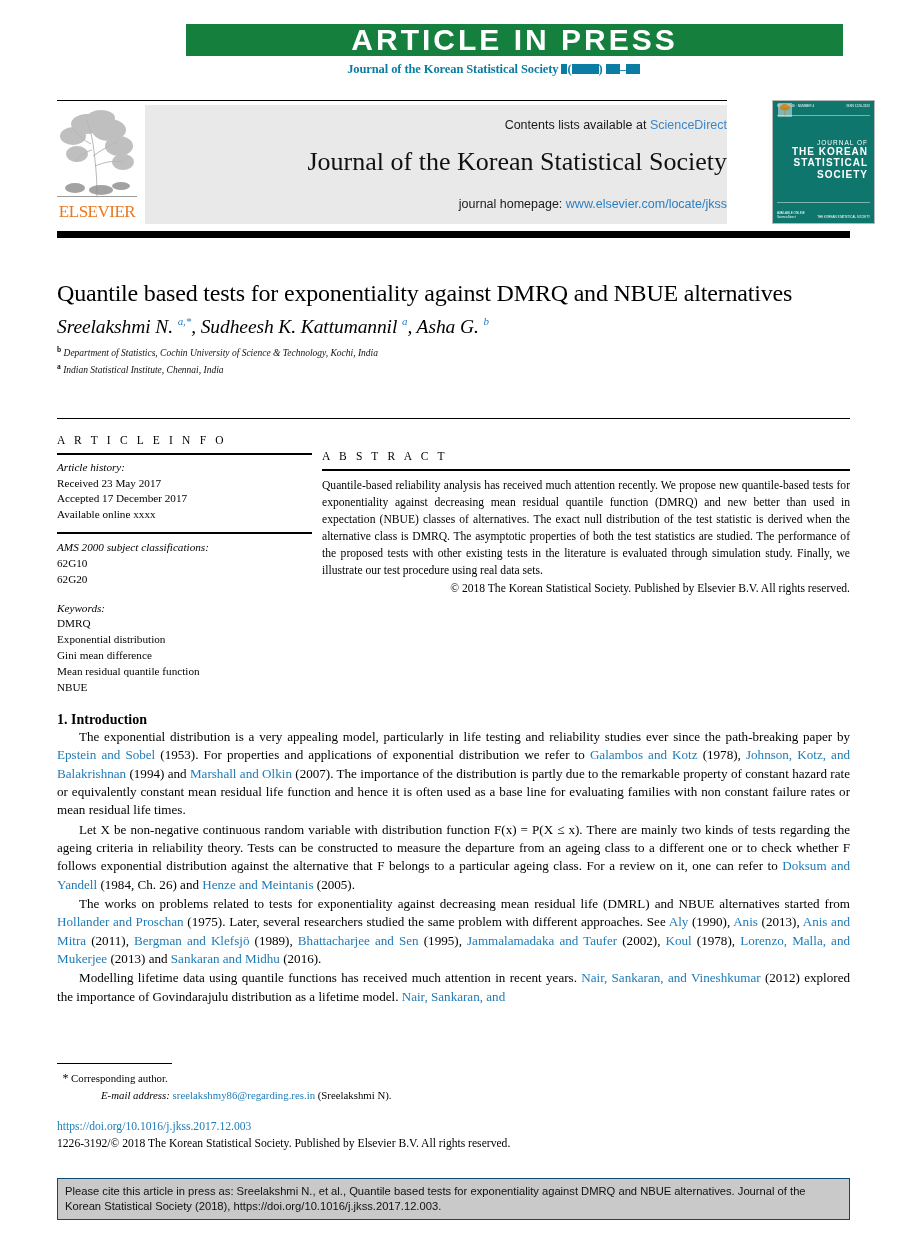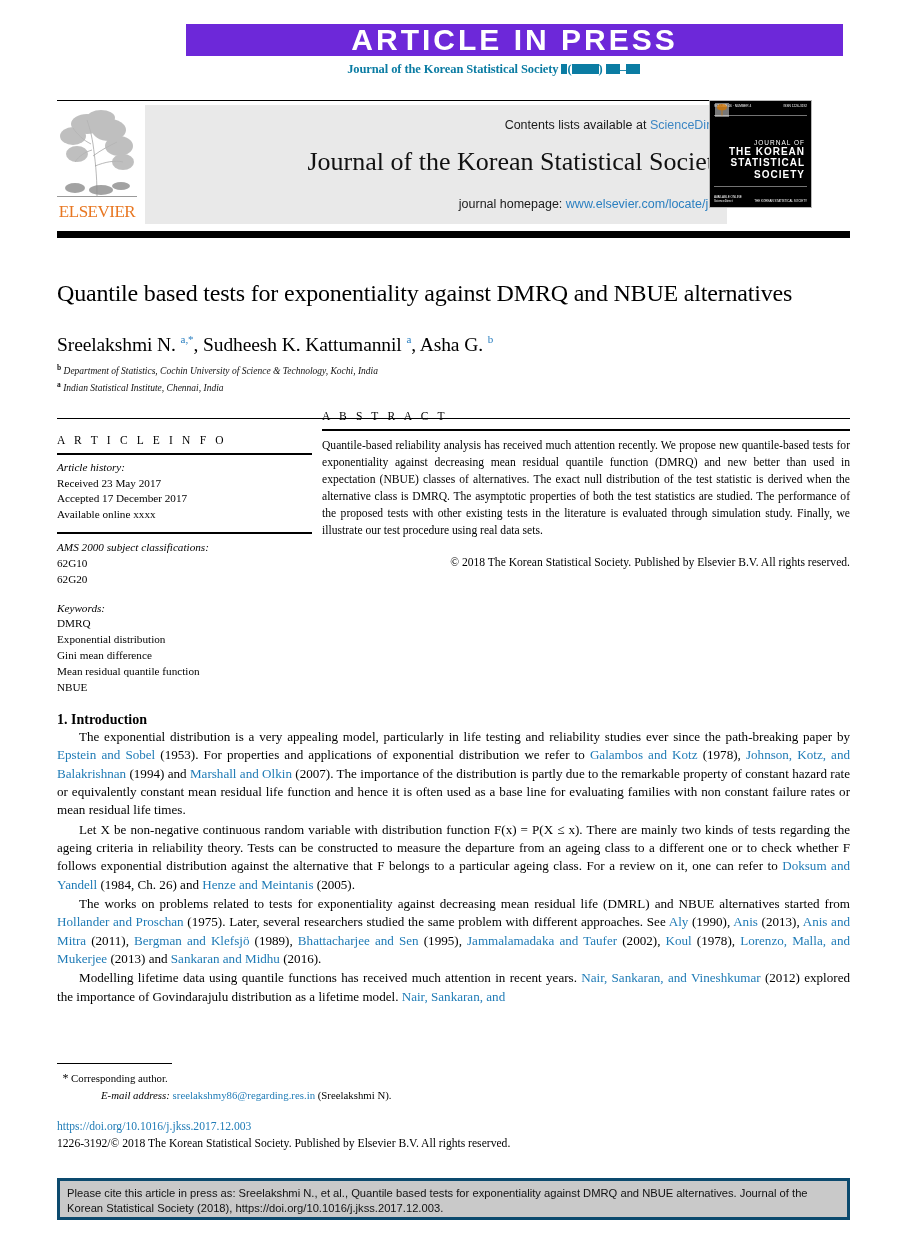--- a/index.html
+++ b/index.html
@@ -22,21 +22,21 @@
     box-sizing: border-box;
   }
 
   
   .aip-banner {
     position: absolute;
     left: 186px;
     top: 24px;
     width: 657px;
     height: 32px;
-    background: #6d28d9;
+    background: #15803d;
     display: flex;
     align-items: center;
     justify-content: center;
   }
   .aip-banner span {
     color: #ffffff;
     font-family: "Liberation Sans", sans-serif;
     font-weight: bold;
     font-size: 30px;
     letter-spacing: 3px;
@@ -119,25 +119,25 @@
   }
   .mast-home {
     margin-top: 20px;
     font-family: "Liberation Sans", sans-serif;
     font-size: 12.5px;
     color: #1a1a1a;
   }
   .mast-home a { color: #2a7fc0; text-decoration: none; }
   .cover-thumb {
     position: absolute;
-    left: 652px;
+    left: 715px;
     top: 0px;
     width: 103px;
-    height: 108px;
-    background: #000000;
+    height: 124px;
+    background: #0f766e;
     border: 1px solid #b8b8b8;
     box-sizing: border-box;
     overflow: hidden;
   }
   .cover-strip {
     position: absolute;
     left: 4px; top: 3px; right: 4px;
     height: 11px;
     border-bottom: 1px solid rgba(255,255,255,0.45);
     font-size: 3.2px;
@@ -189,25 +189,26 @@
   
   .title-block { position: absolute; left: 57px; top: 278px; width: 793px; }
   .paper-title {
     font-family: "Liberation Serif", serif;
     font-size: 24px;
     line-height: 1.28;
     color: #000;
     letter-spacing: -0.2px;
   }
   .authors {
-    margin-top: 24px;
+    margin-top: 6px;
     font-family: "Liberation Serif", serif;
     font-size: 19.5px;
     color: #000;
     letter-spacing: -0.1px;
+    font-style: italic;
   }
   .authors sup { font-size: 11px; color: #2a7fc0; vertical-align: super; }
   .affil {
     margin-top: 7px;
     font-family: "Liberation Serif", serif;
     font-size: 9.5px;
     font-style: italic;
     line-height: 1.5;
     color: #111;
   }
@@ -224,21 +225,21 @@
   
   .info-col {
     position: absolute;
     left: 57px;
     top: 434px;
     width: 255px;
   }
   .abs-col {
     position: absolute;
     left: 322px;
-    top: 410px;
+    top: 450px;
     width: 528px;
   }
   .sec-head {
     font-family: "Liberation Serif", serif;
     font-weight: normal;
     font-size: 11.5px;
     letter-spacing: 3.2px;
   }
   .hr-b { height: 1.6px; background: #000; margin-top: 7px; }
   .hr-b2 { height: 1.6px; background: #000; margin-top: 9px; margin-bottom: 6px; }
@@ -250,21 +251,21 @@
   }
   .info-body .it { font-style: italic; }
   .abs-body {
     font-family: "Liberation Serif", serif;
     font-size: 11.6px;
     line-height: 1.47;
     text-align: justify;
     margin-top: 6px;
   }
   .abs-copy {
-    margin-top: 17px;
+    margin-top: 3px;
     text-align: right;
     font-family: "Liberation Serif", serif;
     font-size: 11.6px;
   }
 
   
   .body-col {
     position: absolute;
     left: 57px;
     top: 712px;
@@ -318,21 +319,21 @@
   .doi-block .doi { color: #1f7bb6; }
 
   
   .cite-box {
     position: absolute;
     left: 57px;
     top: 1178px;
     width: 793px;
     height: 42px;
     background: #c9c9c9;
-    border: 3px solid #0c4a6e;
+    border: 1px solid #0c4a6e;
     box-sizing: border-box;
     padding: 5px 7px;
     font-family: "Liberation Sans", sans-serif;
     font-size: 11.2px;
     line-height: 1.38;
     color: #111;
   }
 </style>
 </head>
 <body>

